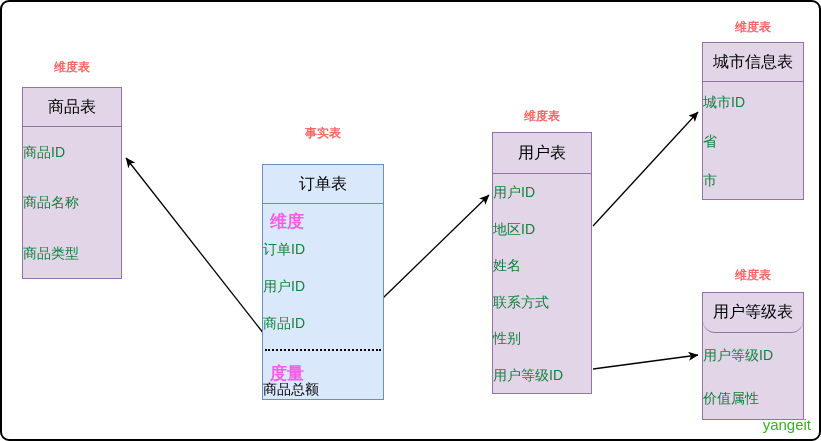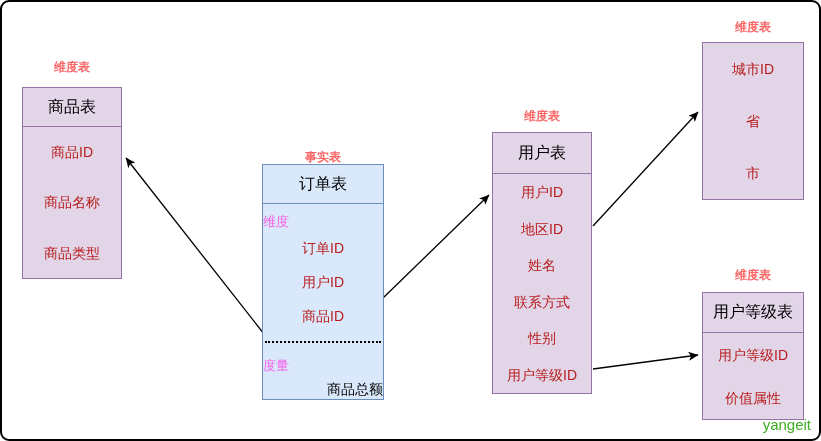--- a/index.html
+++ b/index.html
@@ -8,25 +8,25 @@
   .arrow-layer{position:absolute;left:0;top:0;width:821px;height:441px;pointer-events:none;}
   .tbl-label{position:absolute;text-align:center;font-size:12px;font-weight:bold;color:#fb6767;line-height:16px;}
   .box{position:absolute;box-sizing:border-box;display:flex;flex-direction:column;}
   .dim-box{background:#e1d5e7;border:1px solid #9673a6;}
   .fact-box{background:#dae8fc;border:1px solid #6c8ebf;}
   .box-header{flex:0 0 auto;display:flex;align-items:center;justify-content:center;
               font-size:16px;color:#000;}
   .dim-box .box-header{border-bottom:1px solid #9673a6;}
   .fact-box .box-header{border-bottom:1px solid #6c8ebf;}
   .fields{flex:1 1 auto;display:flex;flex-direction:column;justify-content:space-around;}
-  .field{text-align:center;font-size:14px;color:#b91c1c;line-height:16px;}
-  .section-label{font-size:13px;font-weight:normal;color:#f75de6;line-height:15px;}
+  .field{font-size:14px;color:#15803d;line-height:16px;}
+  .section-label{font-size:17px;font-weight:bold;color:#f75de6;padding-left:7px;line-height:15px;}
   .dim-fields{height:132px;display:flex;flex-direction:column;justify-content:space-around;margin-top:2px;}
   .dotted-divider{border:none;border-top:2px dotted #000;margin:8px 2px 0 2px;}
-  .measure-field{text-align:right;font-size:14px;color:#000;margin-top:8px;}
+  .measure-field{text-align:left;font-size:14px;color:#000;}
   .watermark{position:absolute;right:8px;bottom:6px;font-size:15px;font-weight:normal;
              color:#3daf21;letter-spacing:0px;}
 </style>
 </head>
 <body>
 
 <div class="canvas">
 
   <svg class="arrow-layer" width="821" height="441" viewBox="0 0 821 441">
     <defs>
@@ -43,21 +43,21 @@
   <div class="tbl-label" style="left:20px;top:57px;width:100px;">维度表</div>
   <div class="box dim-box" style="left:20px;top:85px;width:100px;height:192px;">
     <div class="box-header" style="height:38px;">商品表</div>
     <div class="fields">
       <div class="field">商品ID</div>
       <div class="field">商品名称</div>
       <div class="field">商品类型</div>
     </div>
   </div>
 
-  <div class="tbl-label" style="left:260px;top:123px;width:122px;margin-top:24px;">事实表</div>
+  <div class="tbl-label" style="left:260px;top:123px;width:122px;">事实表</div>
   <div class="box fact-box" style="left:260px;top:162px;width:122px;height:236px;">
     <div class="box-header" style="height:38px;">订单表</div>
     <div class="section-label" style="margin-top:10px;">维度</div>
     <div class="dim-fields">
       <div class="field">订单ID</div>
       <div class="field">用户ID</div>
       <div class="field">商品ID</div>
     </div>
     <hr class="dotted-divider">
     <div class="section-label" style="margin-top:15px;">度量</div>
@@ -72,30 +72,31 @@
       <div class="field">地区ID</div>
       <div class="field">姓名</div>
       <div class="field">联系方式</div>
       <div class="field">性别</div>
       <div class="field">用户等级ID</div>
     </div>
   </div>
 
   <div class="tbl-label" style="left:700px;top:17px;width:102px;">维度表</div>
   <div class="box dim-box" style="left:700px;top:40px;width:102px;height:158px;">
+    <div class="box-header" style="height:38px;">城市信息表</div>
     <div class="fields">
       <div class="field">城市ID</div>
       <div class="field">省</div>
       <div class="field">市</div>
     </div>
   </div>
 
   <div class="tbl-label" style="left:700px;top:265px;width:102px;">维度表</div>
   <div class="box dim-box" style="left:700px;top:290px;width:102px;height:128px;">
-    <div class="box-header" style="height:39px;">用户等级表</div>
+    <div class="box-header" style="height:39px;border-radius:12px;">用户等级表</div>
     <div class="fields">
       <div class="field">用户等级ID</div>
       <div class="field">价值属性</div>
     </div>
   </div>
 
   <div class="watermark">yangeit</div>
 
 </div>
 

